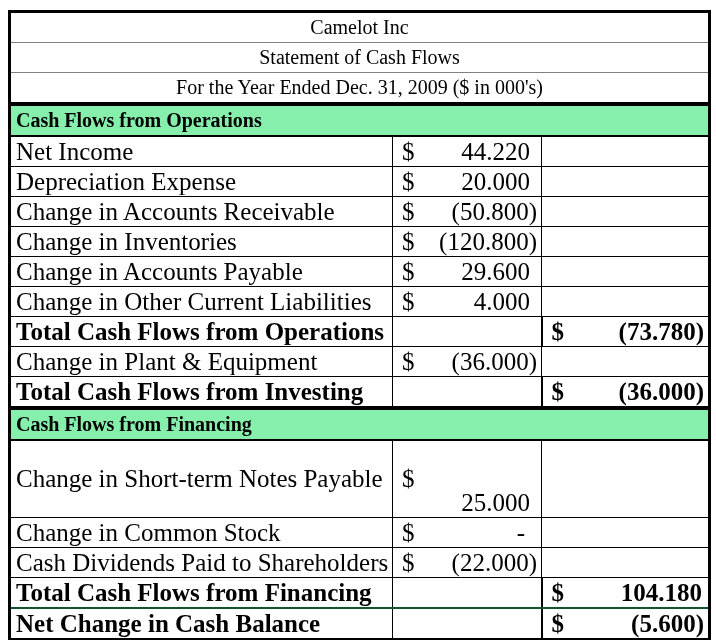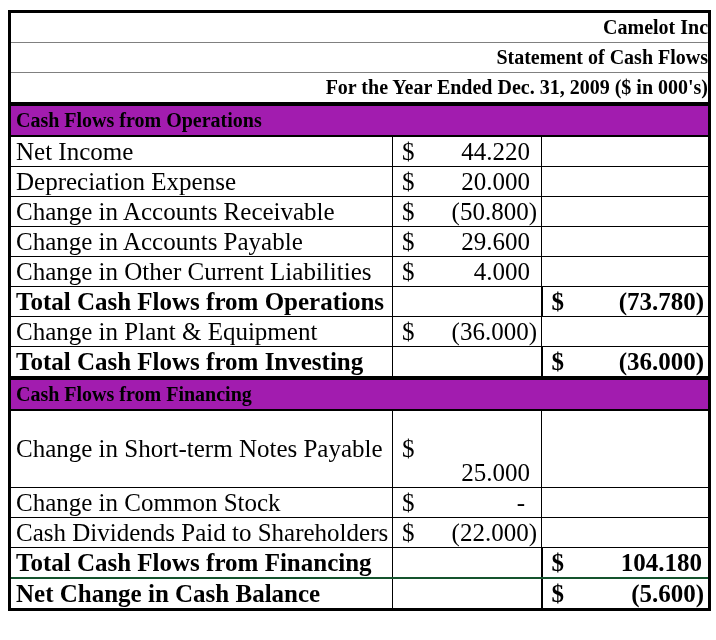--- a/index.html
+++ b/index.html
@@ -25,31 +25,31 @@
   td {
     height: 29px;
     padding: 0;
     font-size: 25px;
     vertical-align: middle;
     white-space: nowrap;
     overflow: hidden;
   }
   
   tr.title td {
-    text-align: right;
-    font-weight: bold;
+    text-align: center;
+    font-weight: normal;
     font-size: 20px;
     border-bottom: 1px solid #808080;
   }
   tr.title.last td {
     border-bottom: 4px solid #000;
   }
   
   tr.section td {
-    background: #a21caf;
+    background: #86efac;
     font-weight: bold;
     font-size: 20px;
     padding-left: 5px;
     border-top: 4px solid #000;
     border-bottom: 2px solid #000;
   }
   
   tr.data td, tr.total td, tr.net td {
     border-bottom: 1px solid #000;
   }
@@ -132,20 +132,30 @@
         <td class="label">Change in Accounts Receivable</td>
         <td class="c2">
           <div class="cellflex">
               <span class="cur">$</span>
               <span class="amount">(50.800)</span>
             </div>
         </td>
         <td class="c3"></td>
       </tr>
       <tr class="data">
+        <td class="label">Change in Inventories</td>
+        <td class="c2">
+          <div class="cellflex">
+              <span class="cur">$</span>
+              <span class="amount">(120.800)</span>
+            </div>
+        </td>
+        <td class="c3"></td>
+      </tr>
+      <tr class="data">
         <td class="label">Change in Accounts Payable</td>
         <td class="c2">
           <div class="cellflex">
               <span class="cur">$</span>
               <span class="amount" style="padding-right: 11px; text-align: right;">29.600</span>
             </div>
         </td>
         <td class="c3"></td>
       </tr>
       <tr class="data">

